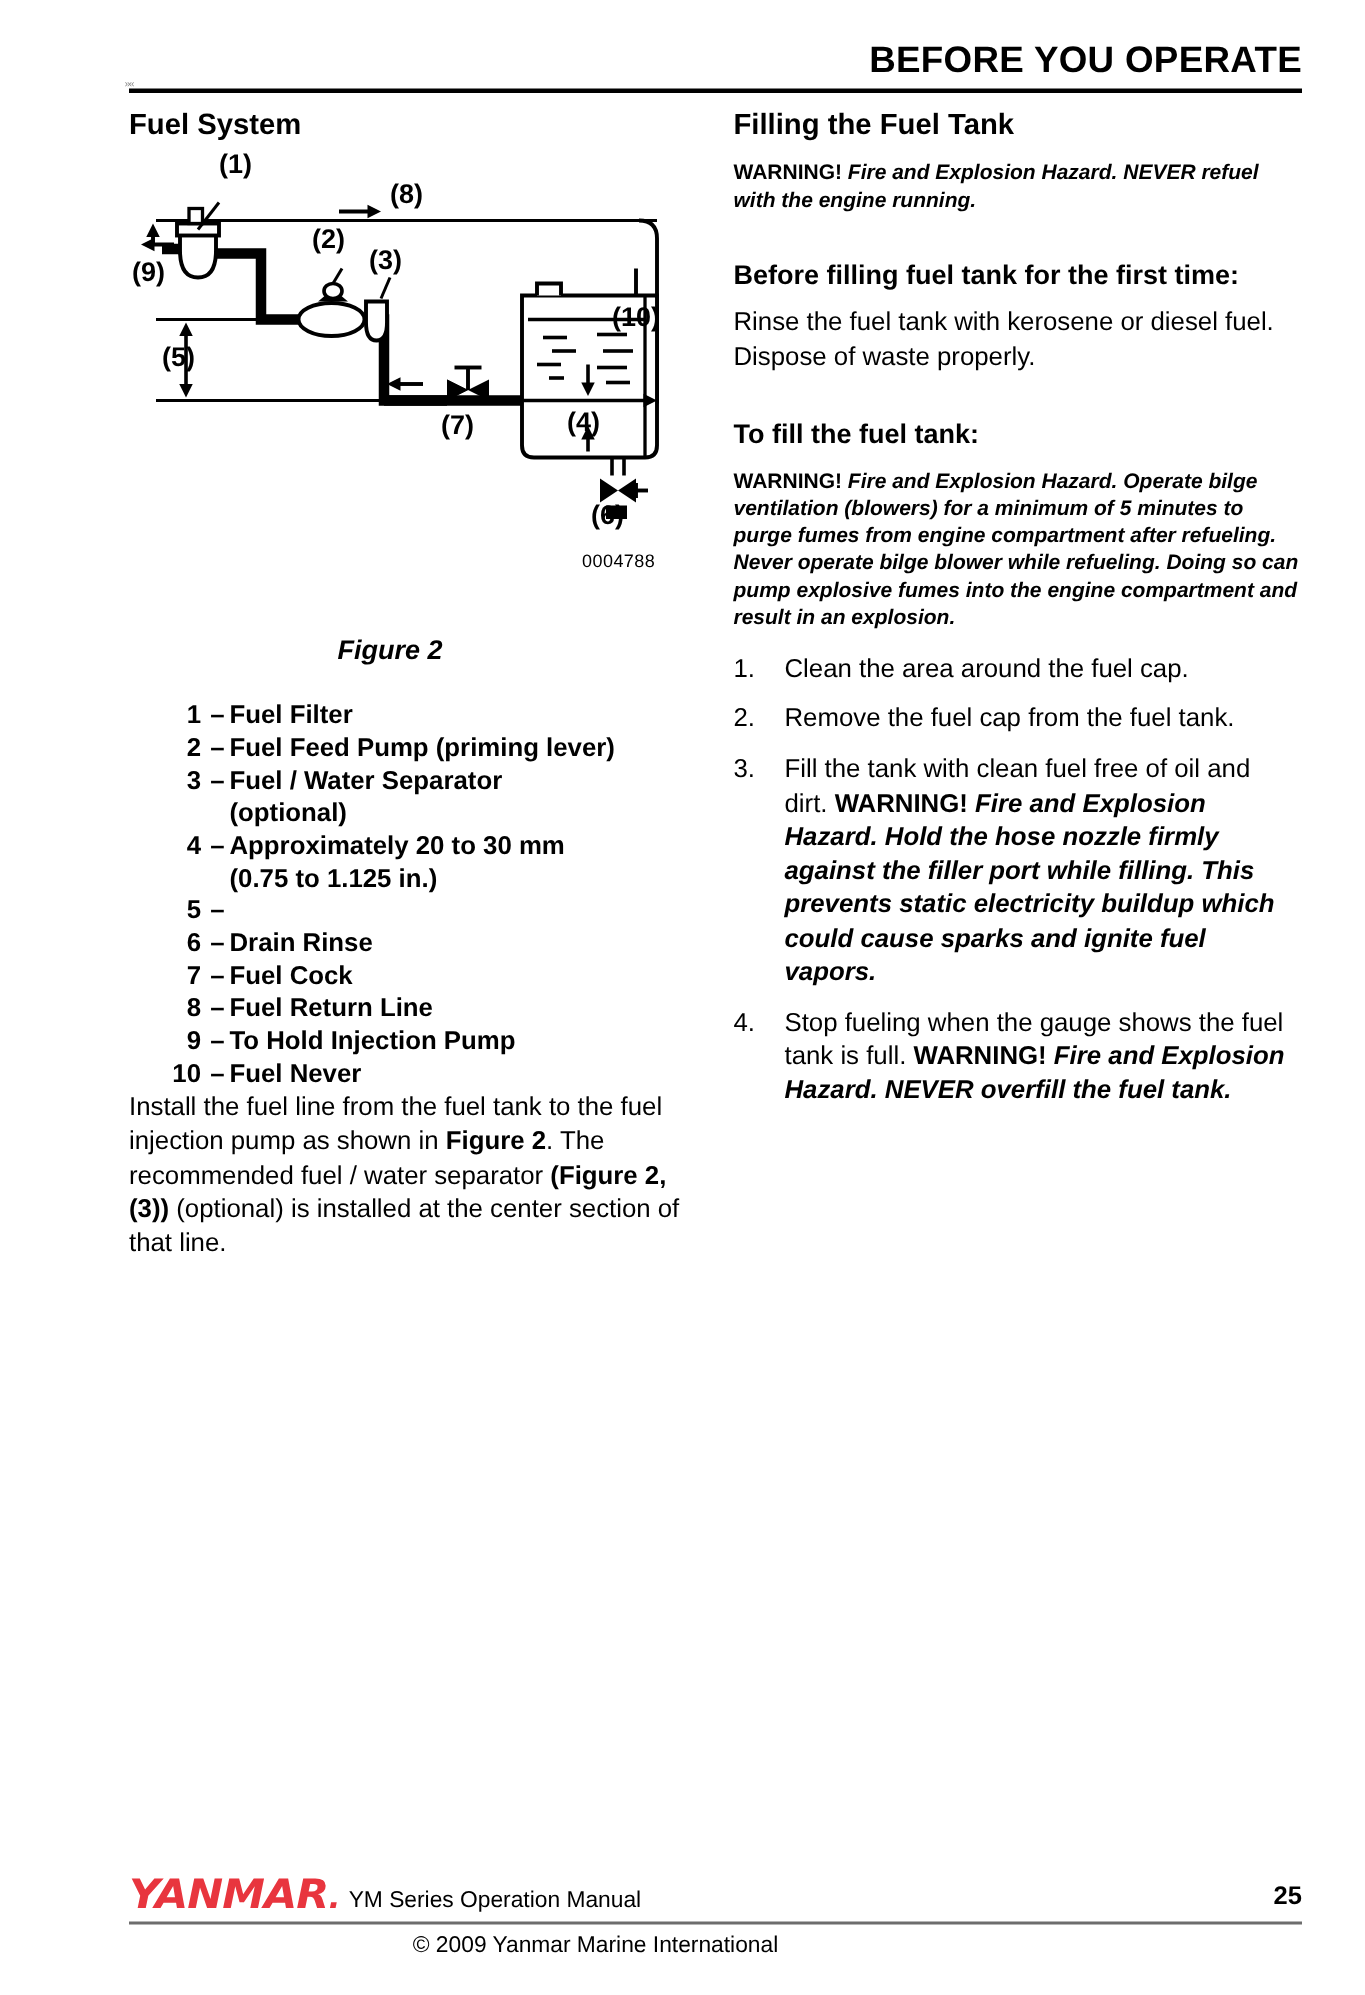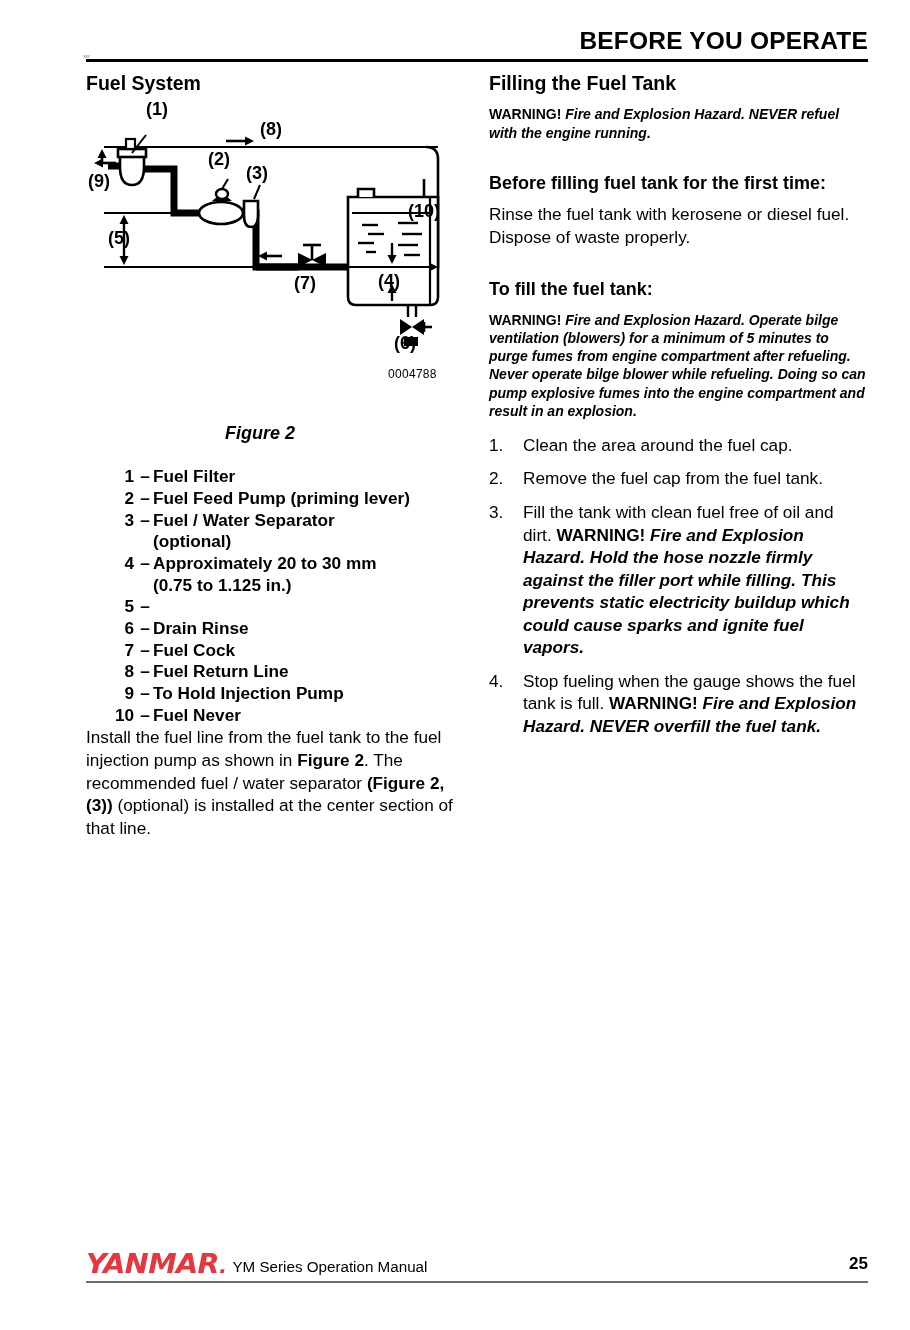--- a/index.html
+++ b/index.html
@@ -443,15 +443,16 @@
 
   <div class="footer">
     <div class="footer-row">
       <div class="footer-left">
         <span class="yanmar-logo"><span>YANMAR</span><span class="dot">.</span></span>
         <span class="footer-manual">YM Series Operation Manual</span>
       </div>
       <div class="footer-page">25</div>
     </div>
     <div class="footer-rule"></div>
+    <div class="footer-copy">© 2009 Yanmar Marine International</div>
   </div>
 
 </div>
 
 </body></html>

